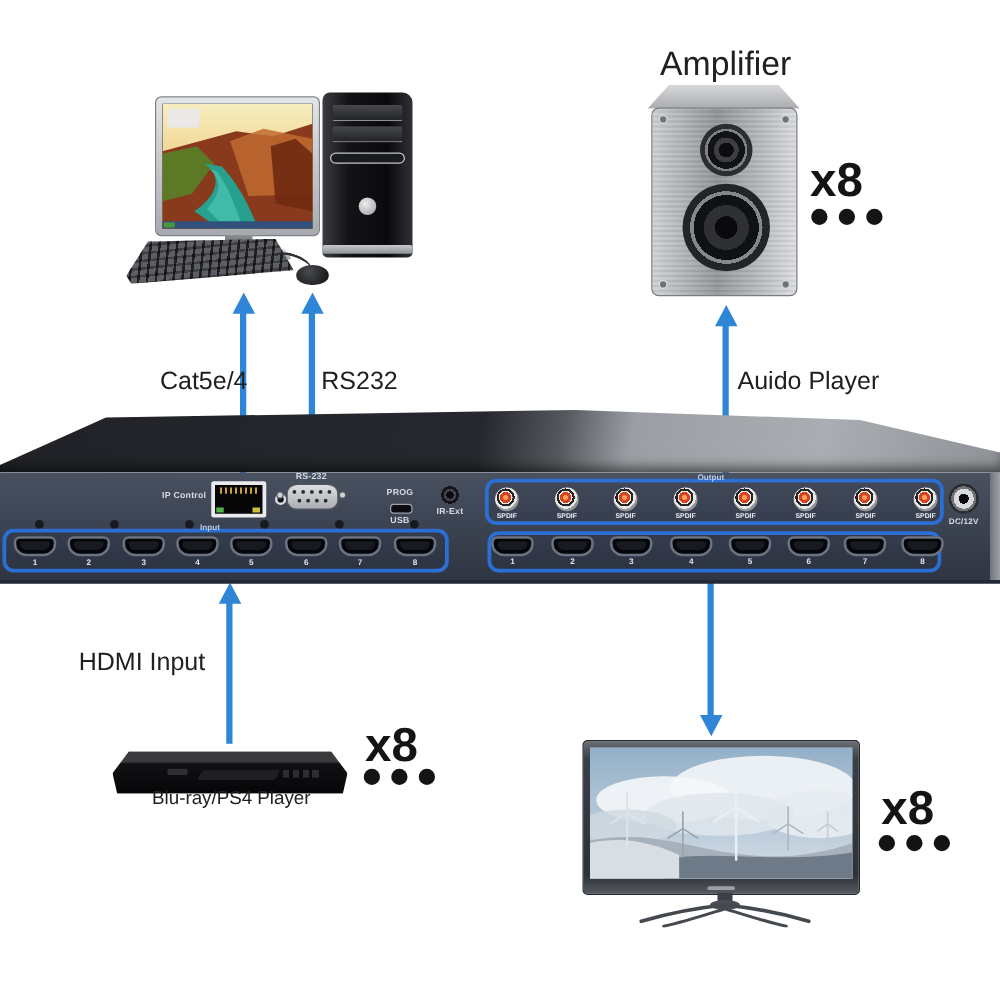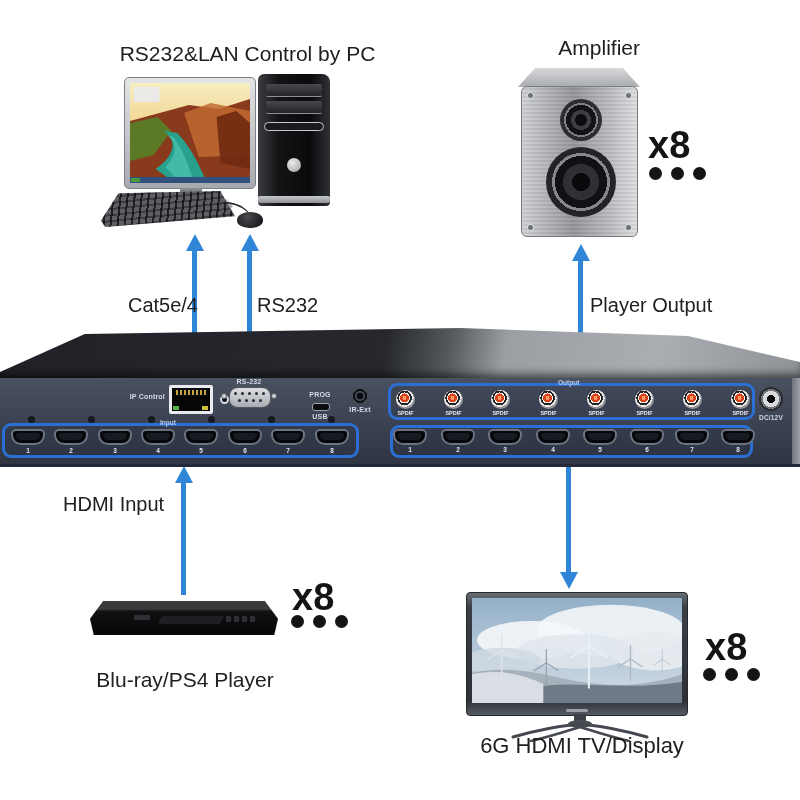--- a/index.html
+++ b/index.html
@@ -94,21 +94,20 @@
   .tv-screen{position:absolute;left:5px;top:5px;right:5px;bottom:12px;overflow:hidden;background:#9db7cc;}
   .tv-screen svg{display:block;width:100%;height:100%;}
   .tv-brand{position:absolute;left:45%;bottom:3px;width:22px;height:3px;background:#9aa0a8;border-radius:2px;}
   .tv-stand{position:absolute;left:505px;top:714px;width:150px;height:28px;}
 </style>
 </head>
 <body>
 
 <div class="canvas">
 
-  <div class="lbl" style="left:105px;top:42px;width:285px;text-align:center;font-size:21px">RS232&amp;LAN Control by PC</div>
 
   <div>
     <div class="mon">
       <svg viewBox="0 0 122 100" preserveAspectRatio="none">
         <defs>
           <linearGradient id="sky1" x1="0" y1="0" x2="0" y2="1">
             <stop offset="0" stop-color="#f6eec0"></stop>
               <stop offset="1" stop-color="#ecb252"></stop>
           </linearGradient>
         </defs>
@@ -131,21 +130,21 @@
       <div class="bay" style="top:27px"></div>
       <div class="slot"></div>
       <div class="hplogo"></div>
       <div class="tower-base"></div>
     </div>
     <div class="kbd"></div>
     <div class="mcable"></div>
     <div class="mouse"></div>
   </div>
 
-  <div class="lbl" style="left:528px;top:36px;width:112px;text-align:right;font-size:21px">Amplifier</div>
+  <div class="lbl" style="left:528px;top:36px;width:112px;text-align:left;font-size:27px">Amplifier</div>
 
   <div>
     <div class="spk-top"></div>
     <div class="spk">
       <div class="tweeter"></div>
       <div class="woofer"></div>
       <div class="sscrew" style="left:6px;top:6px"></div>
       <div class="sscrew" style="right:6px;top:6px"></div>
       <div class="sscrew" style="left:6px;bottom:6px"></div>
       <div class="sscrew" style="right:6px;bottom:6px"></div>
@@ -165,22 +164,22 @@
   <div class="aline" style="left:247px;top:249px;height:131px"></div>
   <div class="ah-up" style="left:572px;top:244px"></div>
   <div class="aline" style="left:578px;top:259px;height:121px"></div>
   <div class="ah-up" style="left:175px;top:466px"></div>
   <div class="aline" style="left:181px;top:481px;height:114px"></div>
   <div class="aline" style="left:566px;top:465px;height:108px"></div>
   <div class="ah-down" style="left:560px;top:572px"></div>
 
   <div class="lbl" style="left:110px;top:294px;width:88px;text-align:right">Cat5e/4</div>
   <div class="lbl" style="left:257px;top:294px">RS232</div>
-  <div class="lbl" style="left:590px;top:294px">Player Output</div>
-  <div class="lbl" style="left:63px;top:493px">HDMI Input</div>
+  <div class="lbl" style="left:590px;top:294px">Auido Player</div>
+  <div class="lbl" style="left:63px;top:519px">HDMI Input</div>
 
   <div class="dev-top"></div>
   <div class="dev-face">
     <div class="dev-side"></div>
 
     <div class="screw-dot" style="left:28px;top:38px"></div>
     <div class="screw-dot" style="left:88px;top:38px"></div>
     <div class="screw-dot" style="left:148px;top:38px"></div>
     <div class="screw-dot" style="left:208px;top:38px"></div>
     <div class="screw-dot" style="left:268px;top:38px"></div>
@@ -270,21 +269,21 @@
       <div class="bd-tray"></div>
       <div class="bd-btns"></div>
     </div>
   </div>
   <div class="mult" style="left:292px;top:578px">x8</div>
   <div class="dots" style="left:291px;top:615px">
     <div class="dot"></div>
       <div class="dot"></div>
       <div class="dot"></div>
   </div>
-  <div class="lbl" style="left:80px;top:668px;width:210px;text-align:center;font-size:21px">Blu-ray/PS4 Player</div>
+  <div class="lbl" style="left:80px;top:630px;width:210px;text-align:center;font-size:15px">Blu-ray/PS4 Player</div>
 
   <div class="tv">
     <div class="tv-screen">
       <svg viewBox="0 0 212 110" preserveAspectRatio="none">
         <defs>
           <linearGradient id="sky2" x1="0" y1="0" x2="0" y2="1">
             <stop offset="0" stop-color="#93b0c8"></stop>
               <stop offset="1" stop-color="#d4dde6"></stop>
           </linearGradient>
         </defs>
@@ -342,15 +341,14 @@
         <path d="M75,13 C88,17 106,23 124,27" stroke-width="2.5"></path>
       </g>
     </svg>
   </div>
   <div class="mult" style="left:705px;top:628px">x8</div>
   <div class="dots" style="left:703px;top:668px">
     <div class="dot"></div>
       <div class="dot"></div>
       <div class="dot"></div>
   </div>
-  <div class="lbl" style="left:468px;top:733px;width:228px;text-align:center;font-size:22px">6G HDMI TV/Display</div>
 
 </div>
 
 </body></html>

